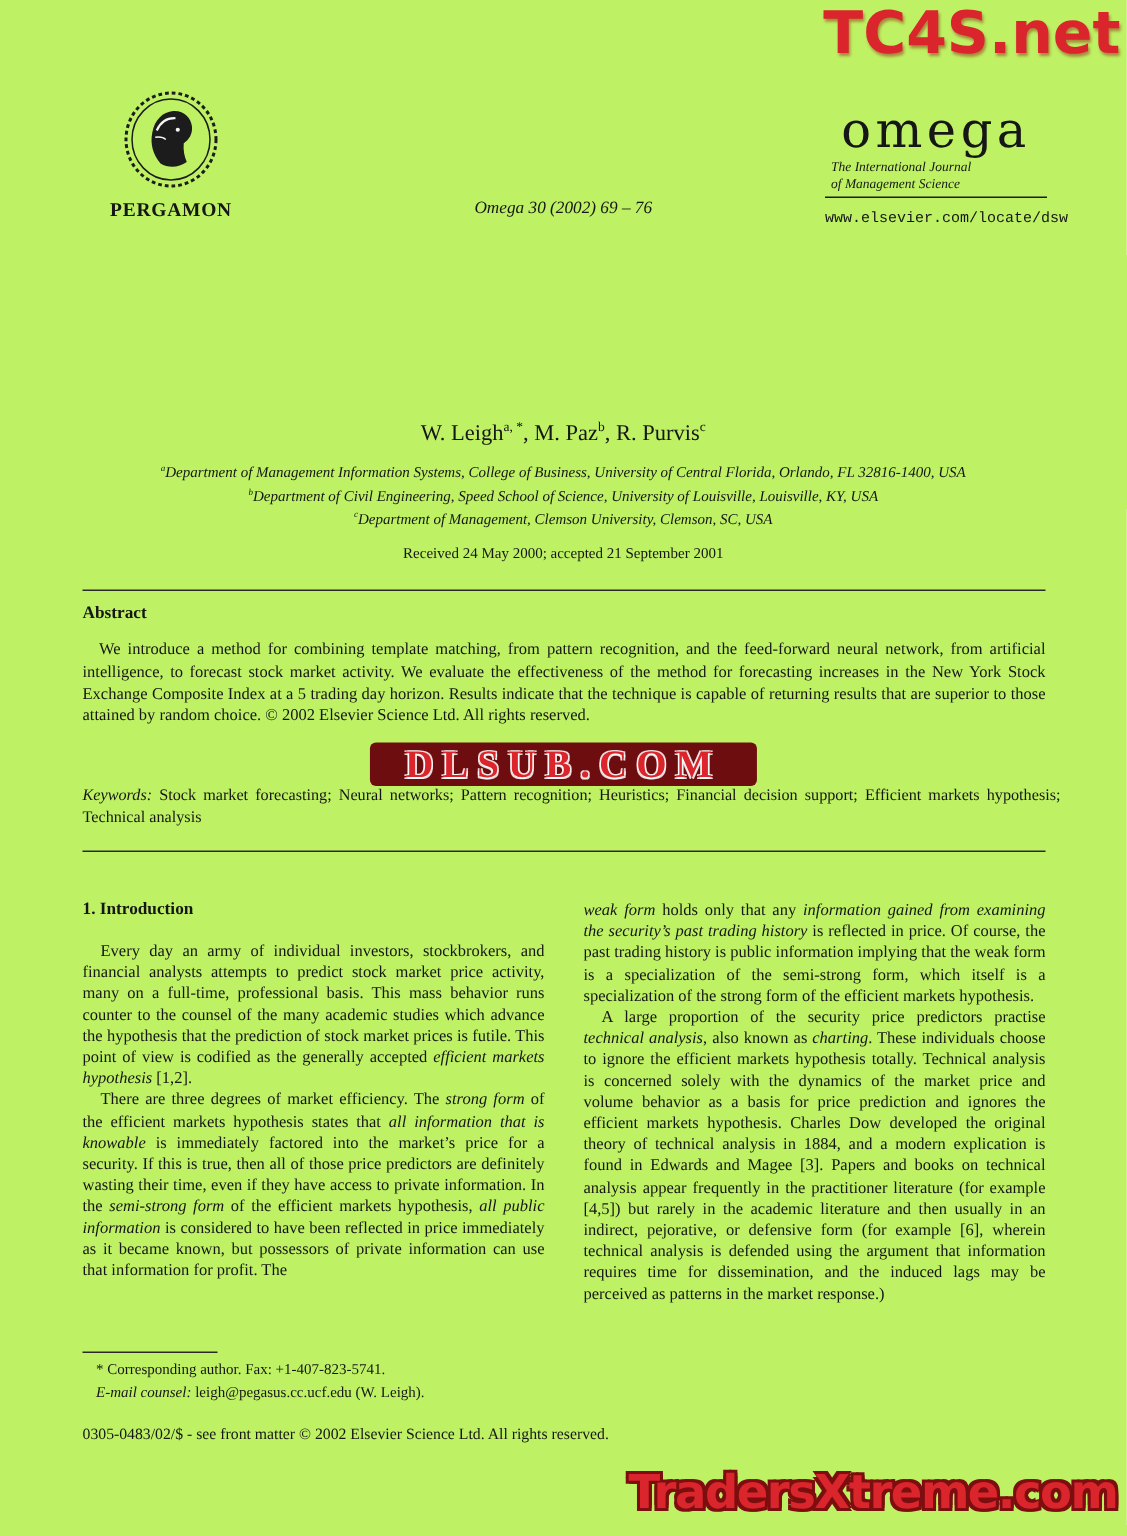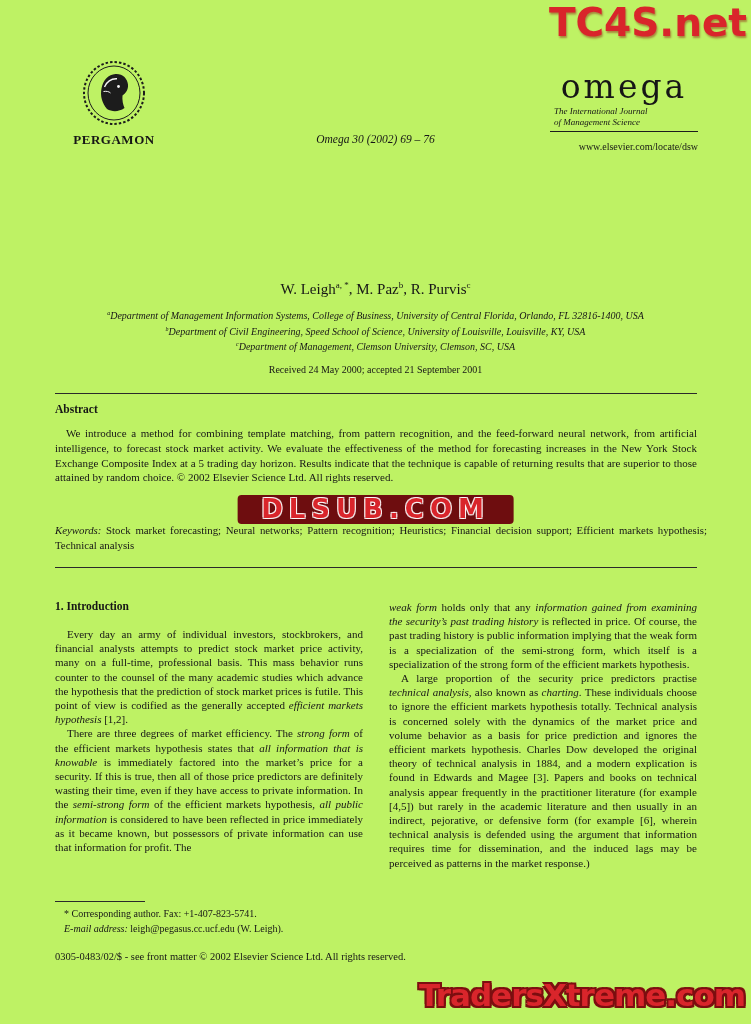--- a/index.html
+++ b/index.html
@@ -17,39 +17,40 @@
   .wm-top {
     position:absolute; top:0px; right:4px; font-size:39px; letter-spacing:0px;
     color:var(--watermark-red, #d9252b); text-shadow:1px 2px 2px rgba(140,10,14,0.45);
   }
   .wm-mid {
     position:absolute; top:495px; left:50%; transform:translateX(-50%);
     background:var(--watermark-box-bg, #6e0d0f); color:var(--watermark-red, #e3242b);
     font-size:26px; line-height:29px; letter-spacing:6px; padding:0 24px; border-radius:4px;
     text-shadow:-1px -1px 0 rgba(255,255,255,0.85), 1px -1px 0 rgba(255,255,255,0.85),
                 -1px 1px 0 rgba(255,255,255,0.85), 1px 1px 0 rgba(255,255,255,0.85);
+    font-family:Liberation Serif, serif;
   }
   .wm-bottom {
     position:absolute; top:977px; right:6px; font-size:31px; letter-spacing:-1px;
     color:var(--watermark-red, #e52421);
     text-shadow:-2px -2px 0 var(--watermark-dark-red,#7c0e10), 2px -2px 0 var(--watermark-dark-red,#7c0e10),
                 -2px 2px 0 var(--watermark-dark-red,#7c0e10), 2px 2px 0 var(--watermark-dark-red,#7c0e10),
                 0 2px 0 var(--watermark-dark-red,#7c0e10), 2px 0 0 var(--watermark-dark-red,#7c0e10);
   }
 
   
   .pergamon { position:absolute; left:58px; top:60px; width:112px; text-align:center; }
   .pergamon-logo { display:block; margin:0 auto; }
   .pergamon-name { margin-top:6px; font-weight:bold; font-size:13px; letter-spacing:0.5px; }
   .citation { position:absolute; left:150px; right:150px; top:133px; text-align:center; font-size:11.5px;font-style:italic; }
   .omega { position:absolute; right:53px; top:70px; width:148px; }
   .omega-word { font-family:"DejaVu Serif", serif; font-size:33px; line-height:34px; letter-spacing:3px; text-align:center; }
   .omega-sub { font-style:italic; font-size:9px; line-height:11px; white-space:pre-line; margin-top:2px; padding-left:4px; }
   .omega-rule { border-top:1.4px solid #1c1c1c; margin-top:3px; }
-  .omega-url { font-size:10px; text-align:right; margin-top:9px; }
+  .omega-url { font-size:10px; text-align:right; margin-top:9px;font-family:Liberation Mono, monospace; }
 
   
   .title { position:absolute; left:33px; right:33px; top:185px; font-size:21px; line-height:31px; font-weight:normal; text-align:center; }
   .authors { position:absolute; left:0; right:0; top:281px; text-align:center; font-size:15px; }
   .affils { position:absolute; left:0; right:0; top:308px; text-align:center; font-size:10px; line-height:15.5px; font-style:italic; }
   .received { position:absolute; left:0; right:0; top:364px; text-align:center; font-size:10px; }
   .hrule { position:absolute; left:55px; right:54px; border-top:1px solid #2a2a2a; }
   .rule-abstract-top { top:393px; }
   .rule-body-top { top:567px; }
   .abs-head { position:absolute; left:55px; top:403px; font-size:11.5px; font-weight:bold; }
@@ -130,21 +131,21 @@
 
   <div class="col col-right">
     <p class="body-p"><span style="font-style: italic;">weak form</span><span> holds only that any </span><span style="font-style: italic;">information gained from examining the security’s past trading history</span><span> is reflected in price. Of course, the past trading history is public information implying that the weak form is a specialization of the semi-strong form, which itself is a specialization of the strong form of the efficient markets hypothesis.</span></p>
     <p class="body-p indent"><span>A large proportion of the security price predictors practise </span><span style="font-style: italic;">technical analysis</span><span>, also known as </span><span style="font-style: italic;">charting</span><span>. These individuals choose to ignore the efficient markets hypothesis totally. Technical analysis is concerned solely with the dynamics of the market price and volume behavior as a basis for price prediction and ignores the efficient markets hypothesis. Charles Dow developed the original theory of technical analysis in 1884, and a modern explication is found in Edwards and Magee [3]. Papers and books on technical analysis appear frequently in the practitioner literature (for example [4,5]) but rarely in the academic literature and then usually in an indirect, pejorative, or defensive form (for example [6], wherein technical analysis is defended using the argument that information requires time for dissemination, and the induced lags may be perceived as patterns in the market response.)</span></p>
   </div>
 
   <div class="footnote">
     <div class="fn-rule"></div>
     <div class="fn-line">* Corresponding author. Fax: +1-407-823-5741.</div>
     <div class="fn-line">
-      <span class="ital">E-mail address:</span>
+      <span class="ital">E-mail counsel:</span>
       <span>leigh@pegasus.cc.ucf.edu</span>
       <span>(W. Leigh).</span>
     </div>
   </div>
 
   <div class="footer">
     <div>0305-0483/02/$ - see front matter © 2002 Elsevier Science Ltd. All rights reserved.</div>
   </div>
 
   <div class="wm wm-bottom">TradersXtreme.com</div>

